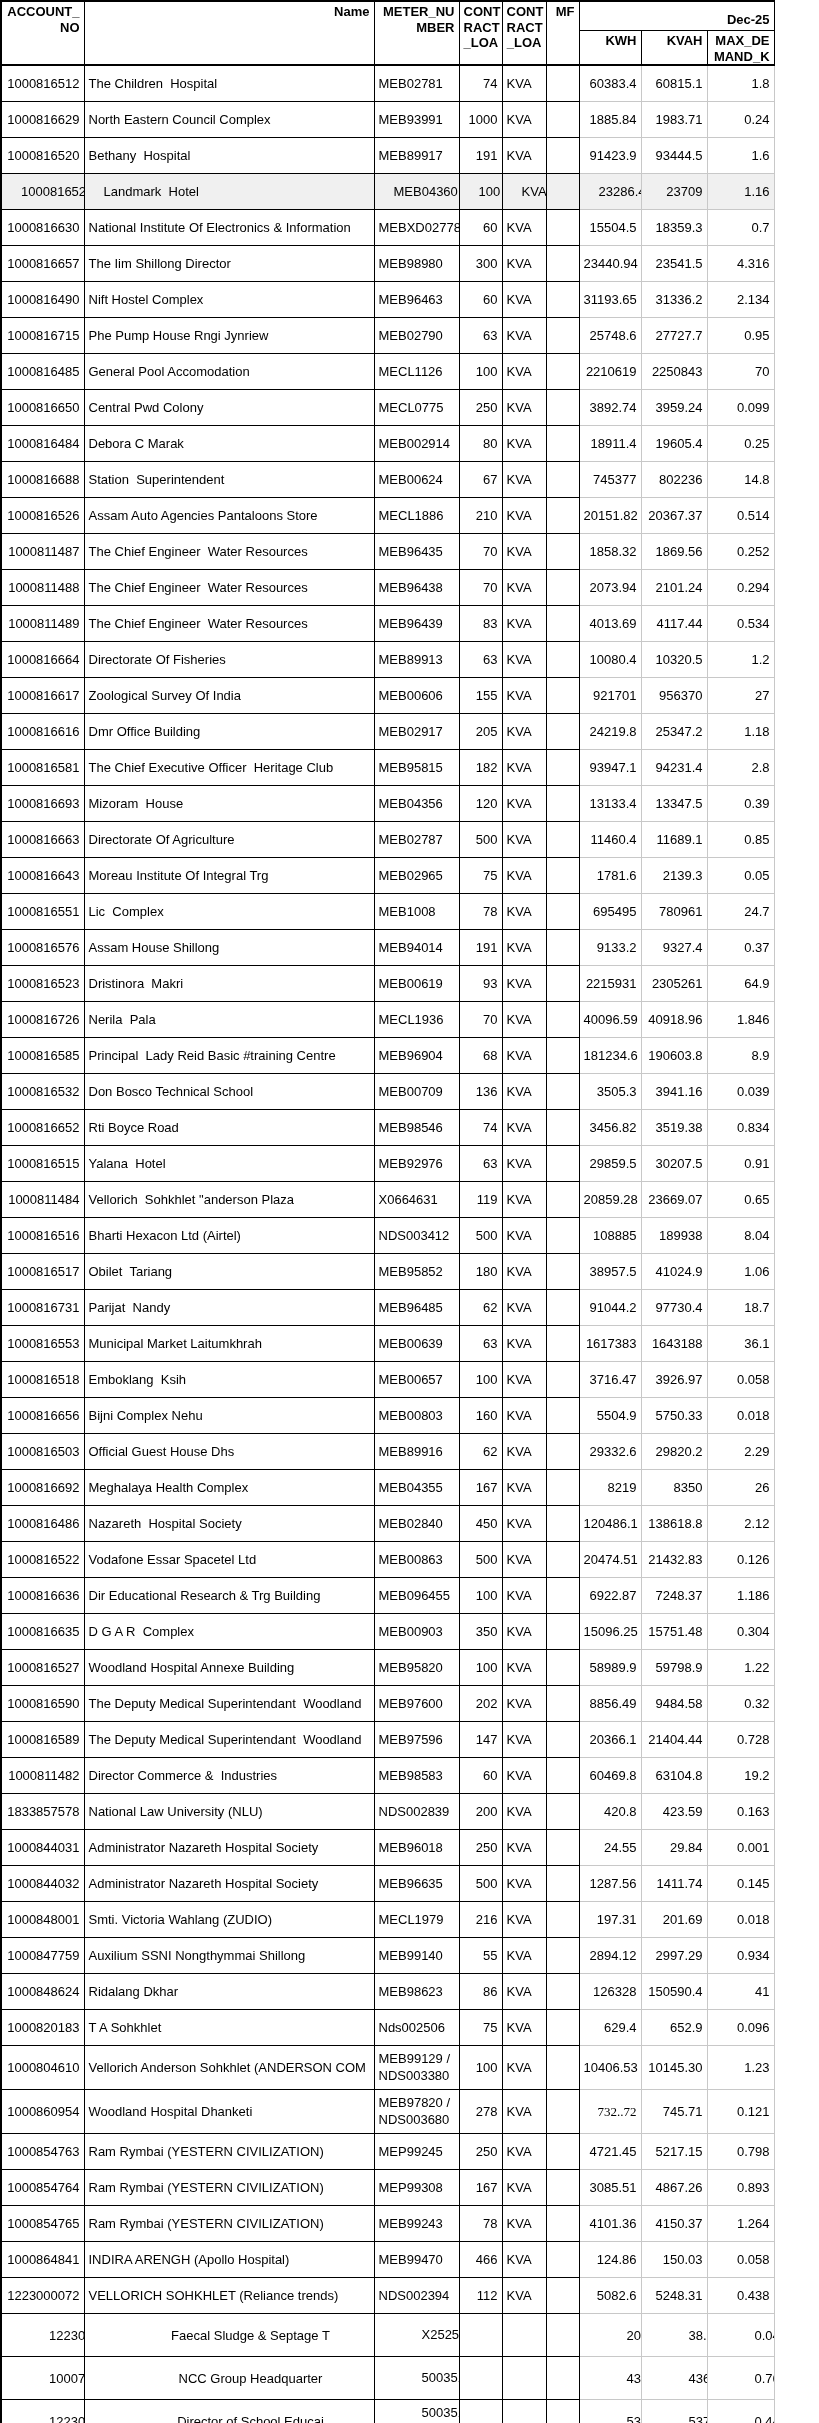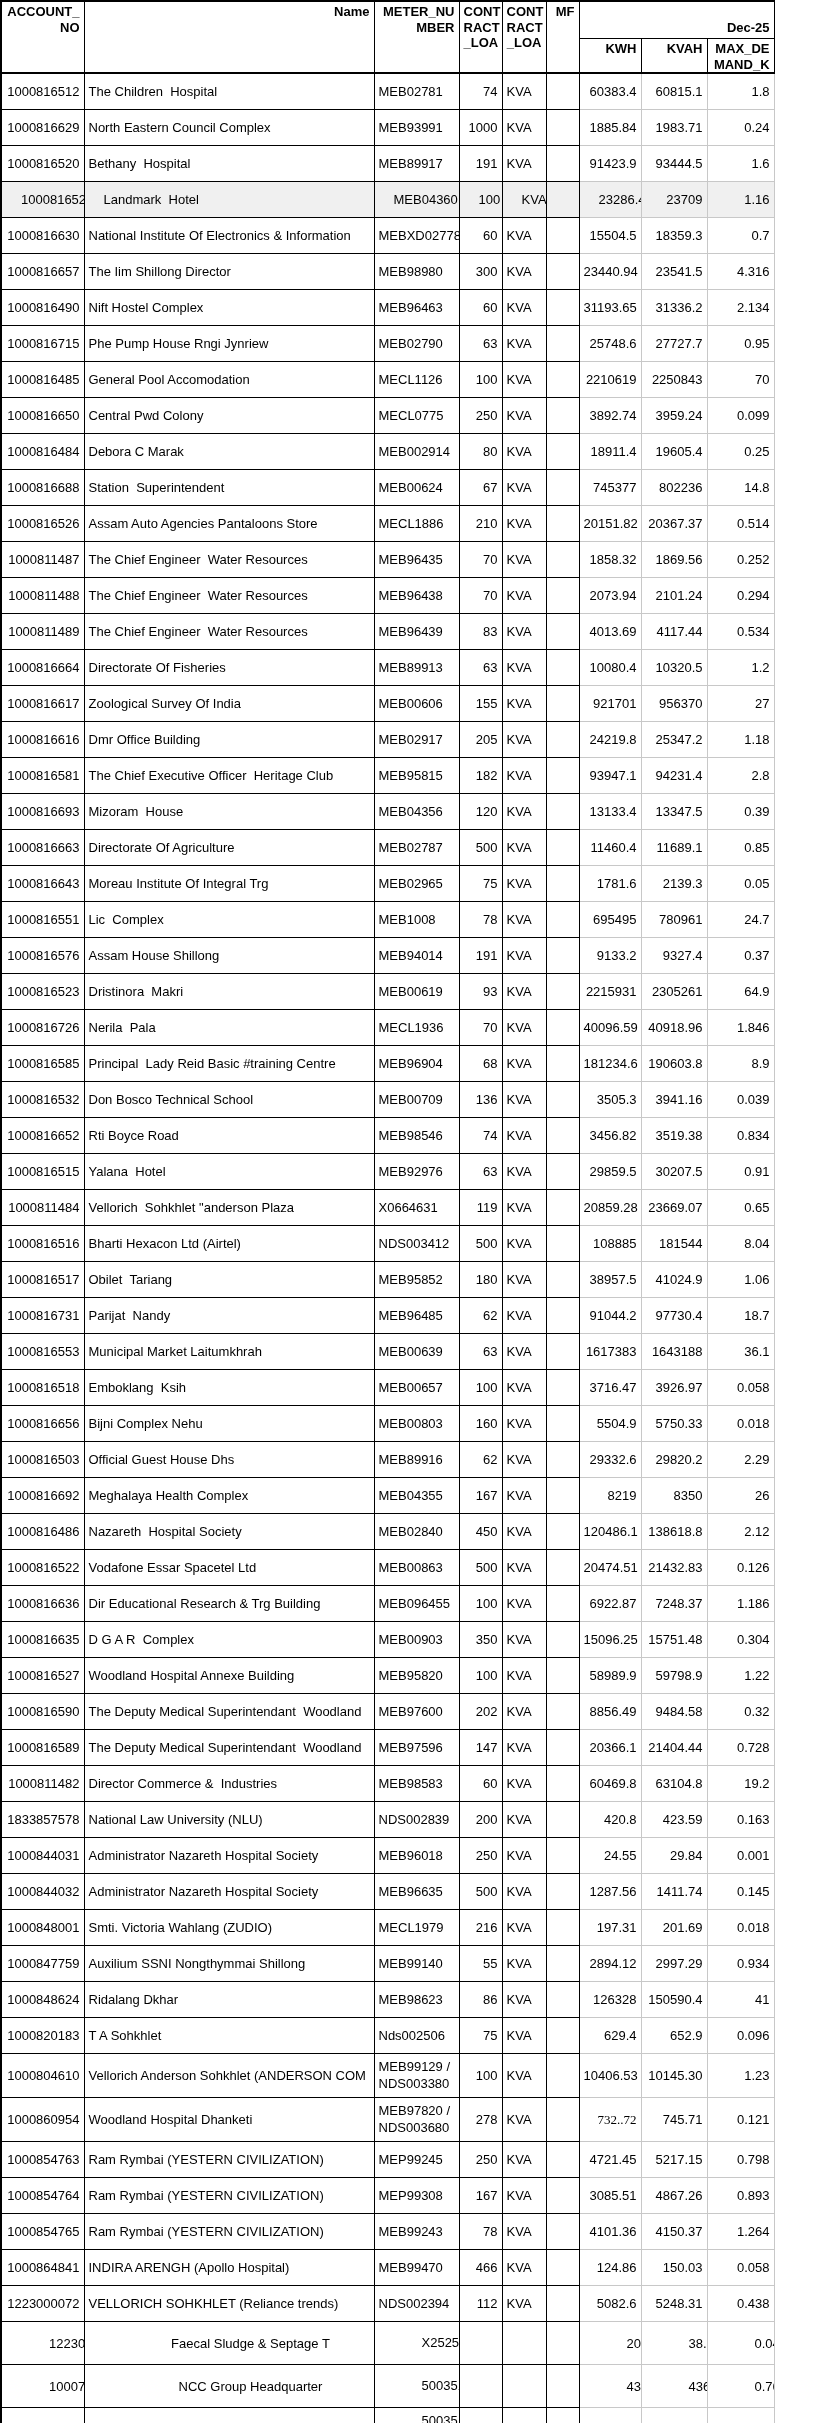--- a/index.html
+++ b/index.html
@@ -11,21 +11,21 @@
     border-collapse:collapse; table-layout:fixed; width:774px;
     border-top:2px solid #000; border-left:2px solid #000; border-bottom:2px solid #000;
   }
   th, td { overflow:hidden; padding:0 4px; font-size:13px; }
   th {
     border:1px solid #000; font-weight:bold; white-space:pre-line;
     line-height:1.2; vertical-align:top; text-align:right; padding-top:2px;
     border-bottom:2px solid #000;
   }
   th.h-center { }
-  th.h-group { vertical-align:middle; padding-top:16px; height:20px; border-bottom:1px solid #000; }
+  th.h-group { vertical-align:middle; padding-top:8px; height:20px; border-bottom:1px solid #000; }
   tr.subhead th { height:30px; }
   td {
     border:1px solid #000; vertical-align:middle; height:35px;
     white-space:nowrap;
   }
   tr.tall td { height:43px; }
   tr.last3 td { height:42px;padding-left:47px; }
   td.col-name { white-space:pre; }
   td.col-meter { white-space:pre-line; line-height:1.25; }
   td.cell-right { text-align:right; }
@@ -429,21 +429,21 @@
         <td class="col-max cell-right data-col">0.65</td>
       </tr>
       <tr>
         <td class="col-account cell-right">1000816516</td>
         <td class="col-name cell-left">Bharti Hexacon Ltd (Airtel)</td>
         <td class="col-meter cell-left">NDS003412</td>
         <td class="col-loa cell-right">500</td>
         <td class="col-unit cell-left">KVA</td>
         <td class="col-mf cell-center"></td>
         <td class="col-kwh cell-right data-col">108885</td>
-        <td class="col-kvah cell-right data-col">181544</td>
+        <td class="col-kvah cell-right data-col">189938</td>
         <td class="col-max cell-right data-col">8.04</td>
       </tr>
       <tr>
         <td class="col-account cell-right">1000816517</td>
         <td class="col-name cell-left">Obilet  Tariang</td>
         <td class="col-meter cell-left">MEB95852</td>
         <td class="col-loa cell-right">180</td>
         <td class="col-unit cell-left">KVA</td>
         <td class="col-mf cell-center"></td>
         <td class="col-kwh cell-right data-col">38957.5</td>

